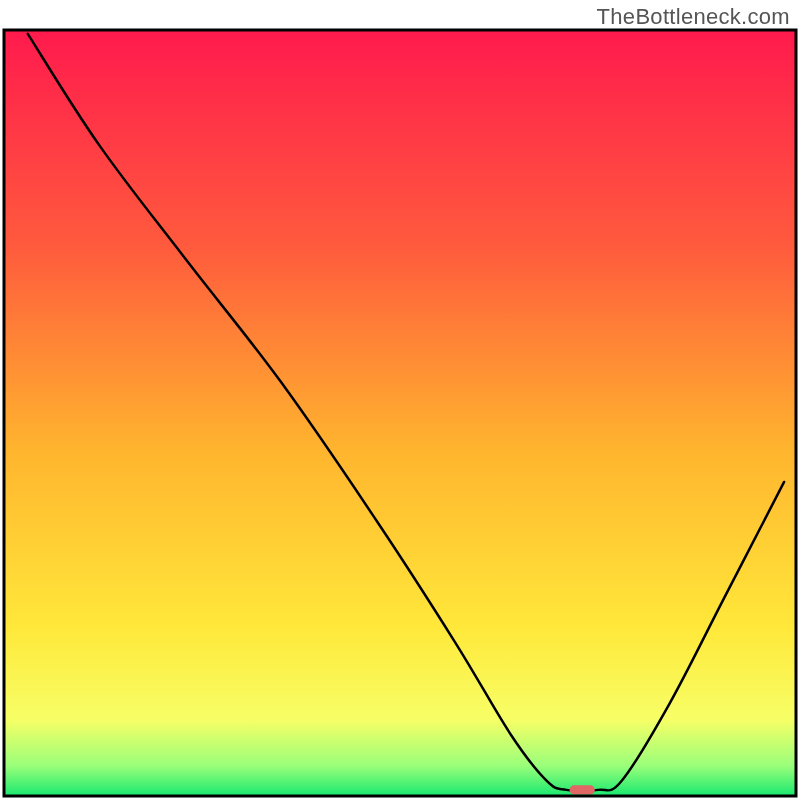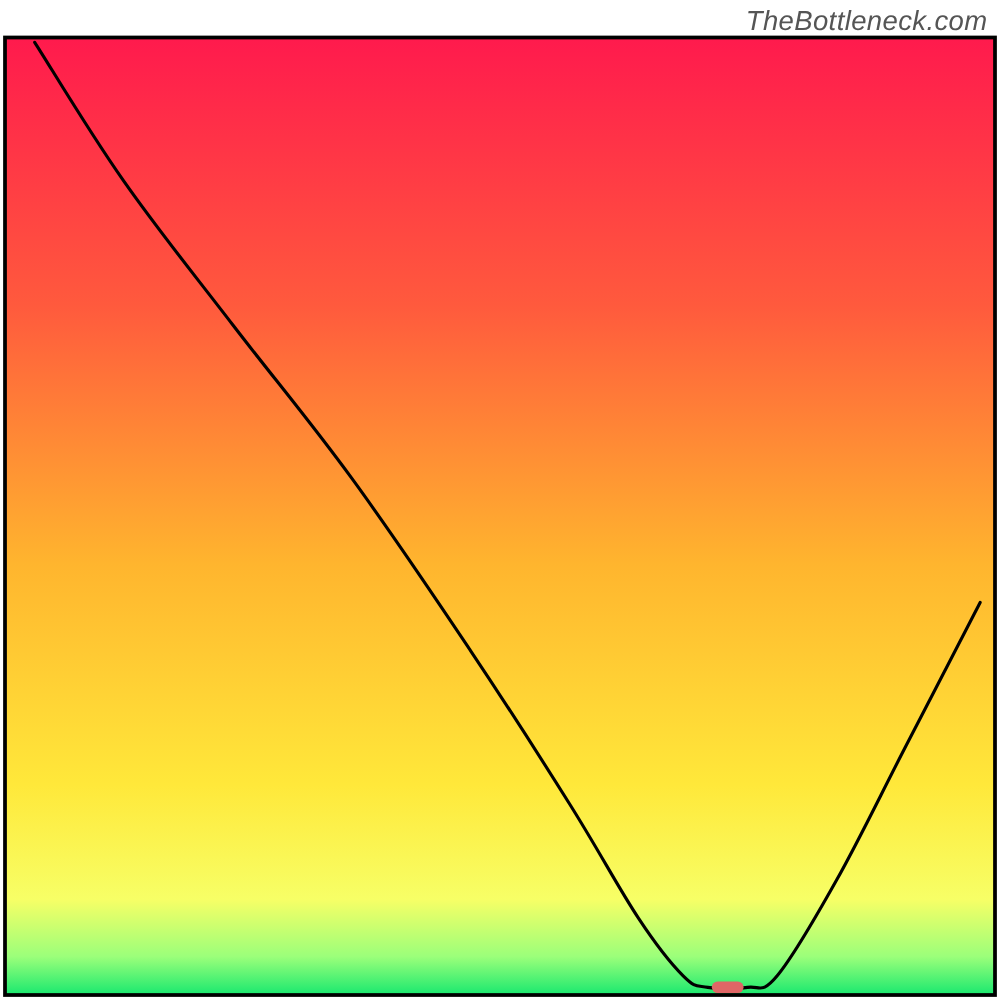--- a/index.html
+++ b/index.html
@@ -8,21 +8,20 @@
     width: 800px;
     height: 800px;
     overflow: hidden;
     background: #fff;
     font-family: Arial, Helvetica, sans-serif;
   }
   .chart-container {
     position: relative;
     width: 800px;
     height: 653px;
-    font-style: italic;
   }
   .watermark {
     position: absolute;
     top: 4px;
     right: 10px;
     color: #555;
     font-size: 22px;
     font-weight: 500;
     letter-spacing: 0.3px;
   }

